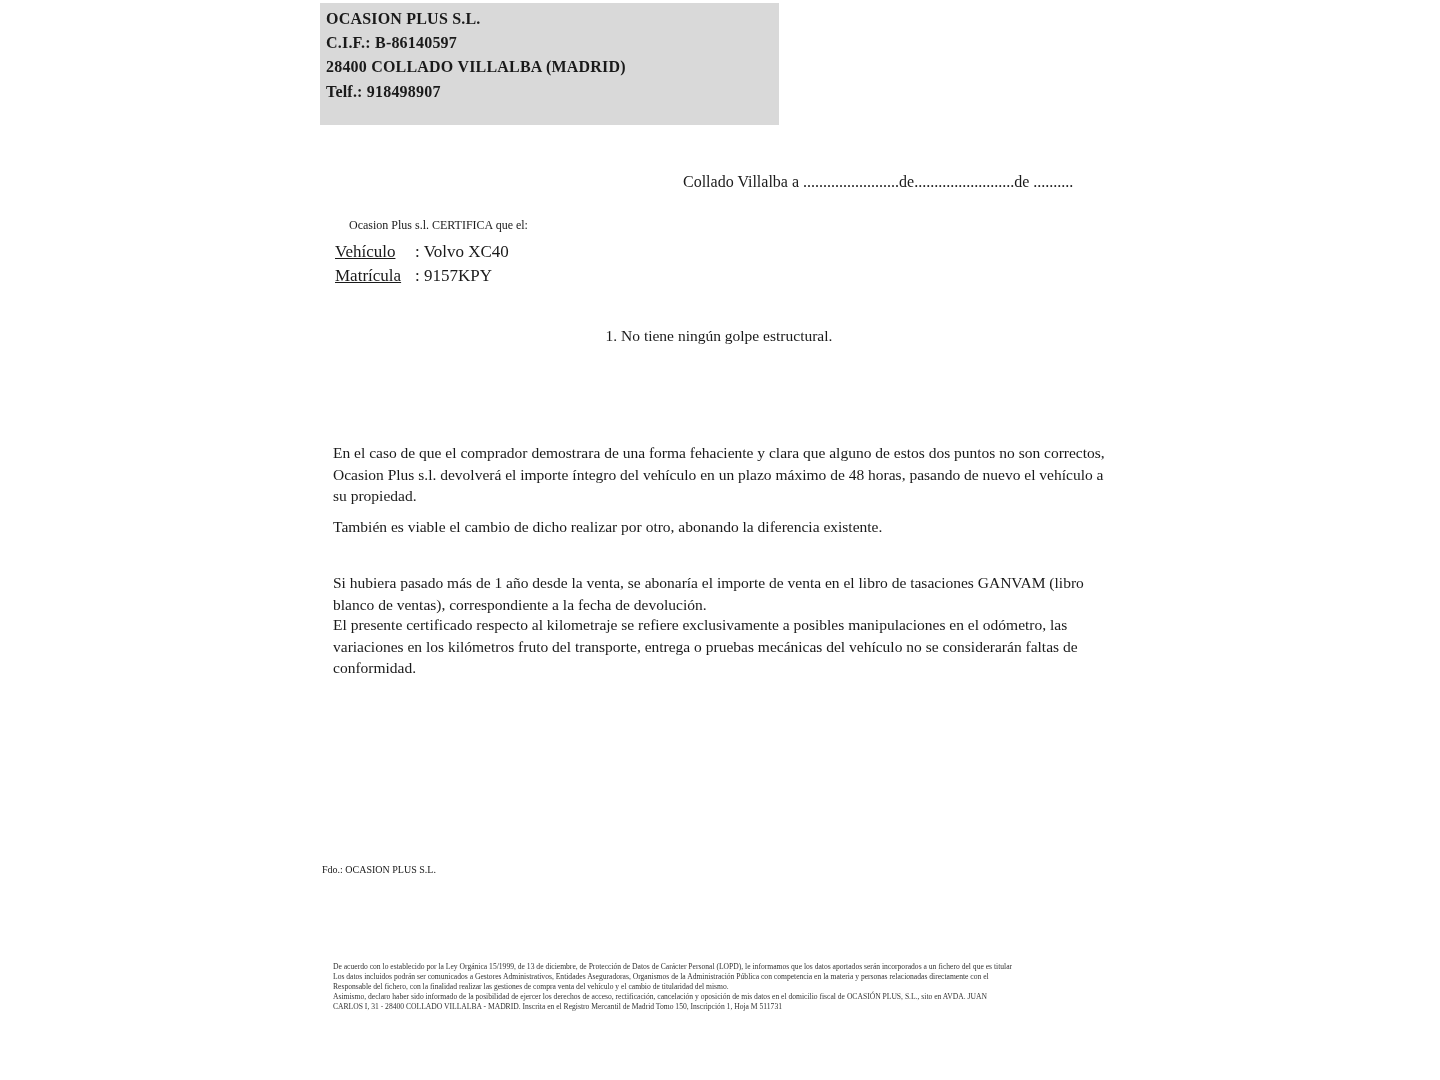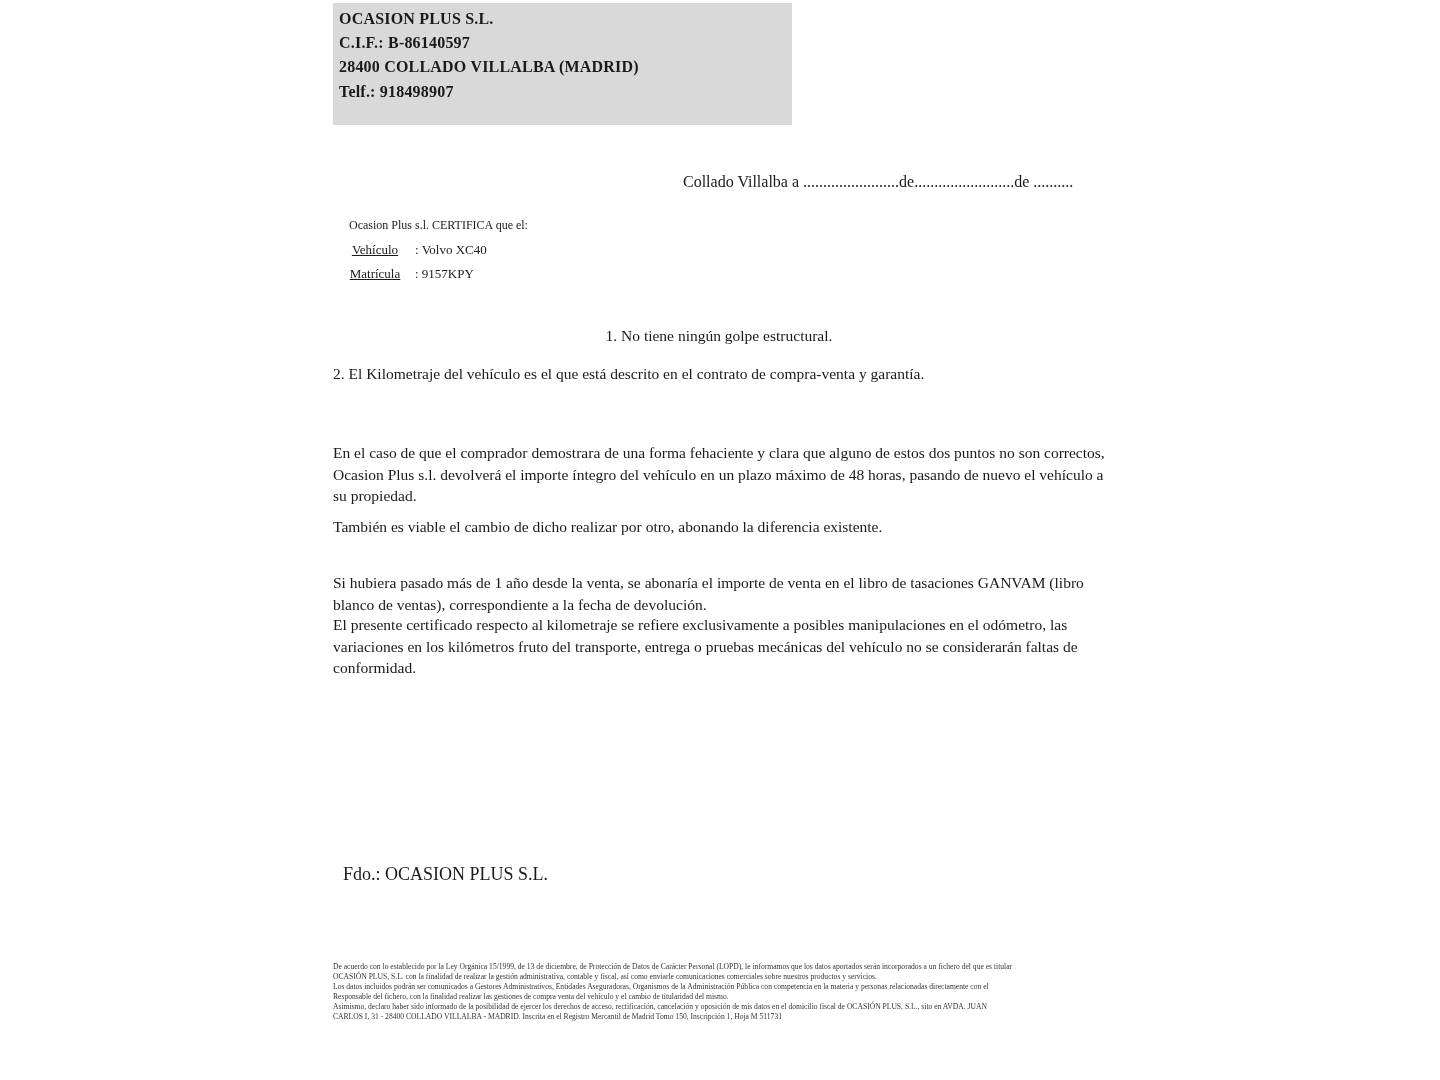--- a/index.html
+++ b/index.html
@@ -11,21 +11,21 @@
     position: relative;
     width: 1440px;
     height: 1080px;
     background: #ffffff;
     font-family: "Liberation Serif", "DejaVu Serif", serif;
     color: #1a1a1a;
     overflow: hidden;
   }
   .header-box {
     position: absolute;
-    left: 333px;
+    left: 320px;
     top: 3px;
     width: 459px;
     height: 122px;
     background: #d9d9d9;
     padding: 4px 0 0 6px;
     box-sizing: border-box;
     font-weight: bold;
     font-size: 16px;
     line-height: 24.2px;
     letter-spacing: 0.2px;
@@ -40,22 +40,21 @@
   .cert-intro {
     position: absolute;
     left: 335px;
     top: 218px;
     font-size: 12px;
     margin-left: 14px;
   }
   .field-row {
     position: absolute;
     left: 335px;
-    font-size: 13px;
-    text-align: center;
+    font-size: 17px;
   }
   .row-vehicle { top: 242px; }
   .row-plate   { top: 266px; }
   .field-label {
     display: inline-block;
     width: 80px;
     text-decoration: underline;
   }
   .point {
     position: absolute;
@@ -71,23 +70,23 @@
     width: 772px;
     font-size: 15.5px;
     line-height: 21.5px;
   }
   .para-1 { top: 442px; }
   .para-2 { top: 516px; }
   .para-3 { top: 572px; }
   .para-4 { top: 614px; }
   .signature {
     position: absolute;
-    left: 343px;
+    left: 322px;
     top: 864px;
-    font-size: 18px;
+    font-size: 10px;
   }
   .legal {
     position: absolute;
     left: 333px;
     top: 962px;
     width: 778px;
     font-size: 7.6px;
     line-height: 10.1px;
     color: #333333;
   }
@@ -110,31 +109,29 @@
 
   <div class="field-row row-vehicle">
     <span class="field-label">Vehículo</span><span>: Volvo XC40</span>
   </div>
 
   <div class="field-row row-plate">
     <span class="field-label">Matrícula</span><span>: 9157KPY</span>
   </div>
 
   <div class="point point-1">1. No tiene ningún golpe estructural.</div>
-  <div class="point point-2">2. El Kilometraje del vehículo es el que está descrito en el contrato de compra-venta y garantía.</div>
 
   <div class="para para-1">En el caso de que el comprador demostrara de una forma fehaciente y clara que alguno de estos dos puntos no son correctos, Ocasion Plus s.l. devolverá el importe íntegro del vehículo en un plazo máximo de 48 horas, pasando de nuevo el vehículo a su propiedad.</div>
   <div class="para para-2">También es viable el cambio de dicho realizar por otro, abonando la diferencia existente.</div>
   <div class="para para-3">Si hubiera pasado más de 1 año desde la venta, se abonaría el importe de venta en el libro de tasaciones GANVAM (libro blanco de ventas), correspondiente a la fecha de devolución.</div>
   <div class="para para-4">El presente certificado respecto al kilometraje se refiere exclusivamente a posibles manipulaciones en el odómetro, las variaciones en los kilómetros fruto del transporte, entrega o pruebas mecánicas del vehículo no se considerarán faltas de conformidad.</div>
 
   <div class="signature">Fdo.: OCASION PLUS S.L.</div>
 
   <div class="legal">
     <div>De acuerdo con lo establecido por la Ley Orgánica 15/1999, de 13 de diciembre, de Protección de Datos de Carácter Personal (LOPD), le informamos que los datos aportados serán incorporados a un fichero del que es titular</div>
-    <div>OCASIÓN PLUS, S.L. con la finalidad de realizar la gestión administrativa, contable y fiscal, así como enviarle comunicaciones comerciales sobre nuestros productos y servicios.</div>
     <div>Los datos incluidos podrán ser comunicados a Gestores Administrativos, Entidades Aseguradoras, Organismos de la Administración Pública con competencia en la materia y personas relacionadas directamente con el</div>
     <div>Responsable del fichero, con la finalidad realizar las gestiones de compra venta del vehículo y el cambio de titularidad del mismo.</div>
     <div>Asimismo, declaro haber sido informado de la posibilidad de ejercer los derechos de acceso, rectificación, cancelación y oposición de mis datos en el domicilio fiscal de OCASIÓN PLUS, S.L., sito en AVDA. JUAN</div>
     <div>CARLOS I, 31 - 28400 COLLADO VILLALBA - MADRID. Inscrita en el Registro Mercantil de Madrid Tomo 150, Inscripción 1, Hoja M 511731</div>
   </div>
 
 </div>
 
 </body></html>

